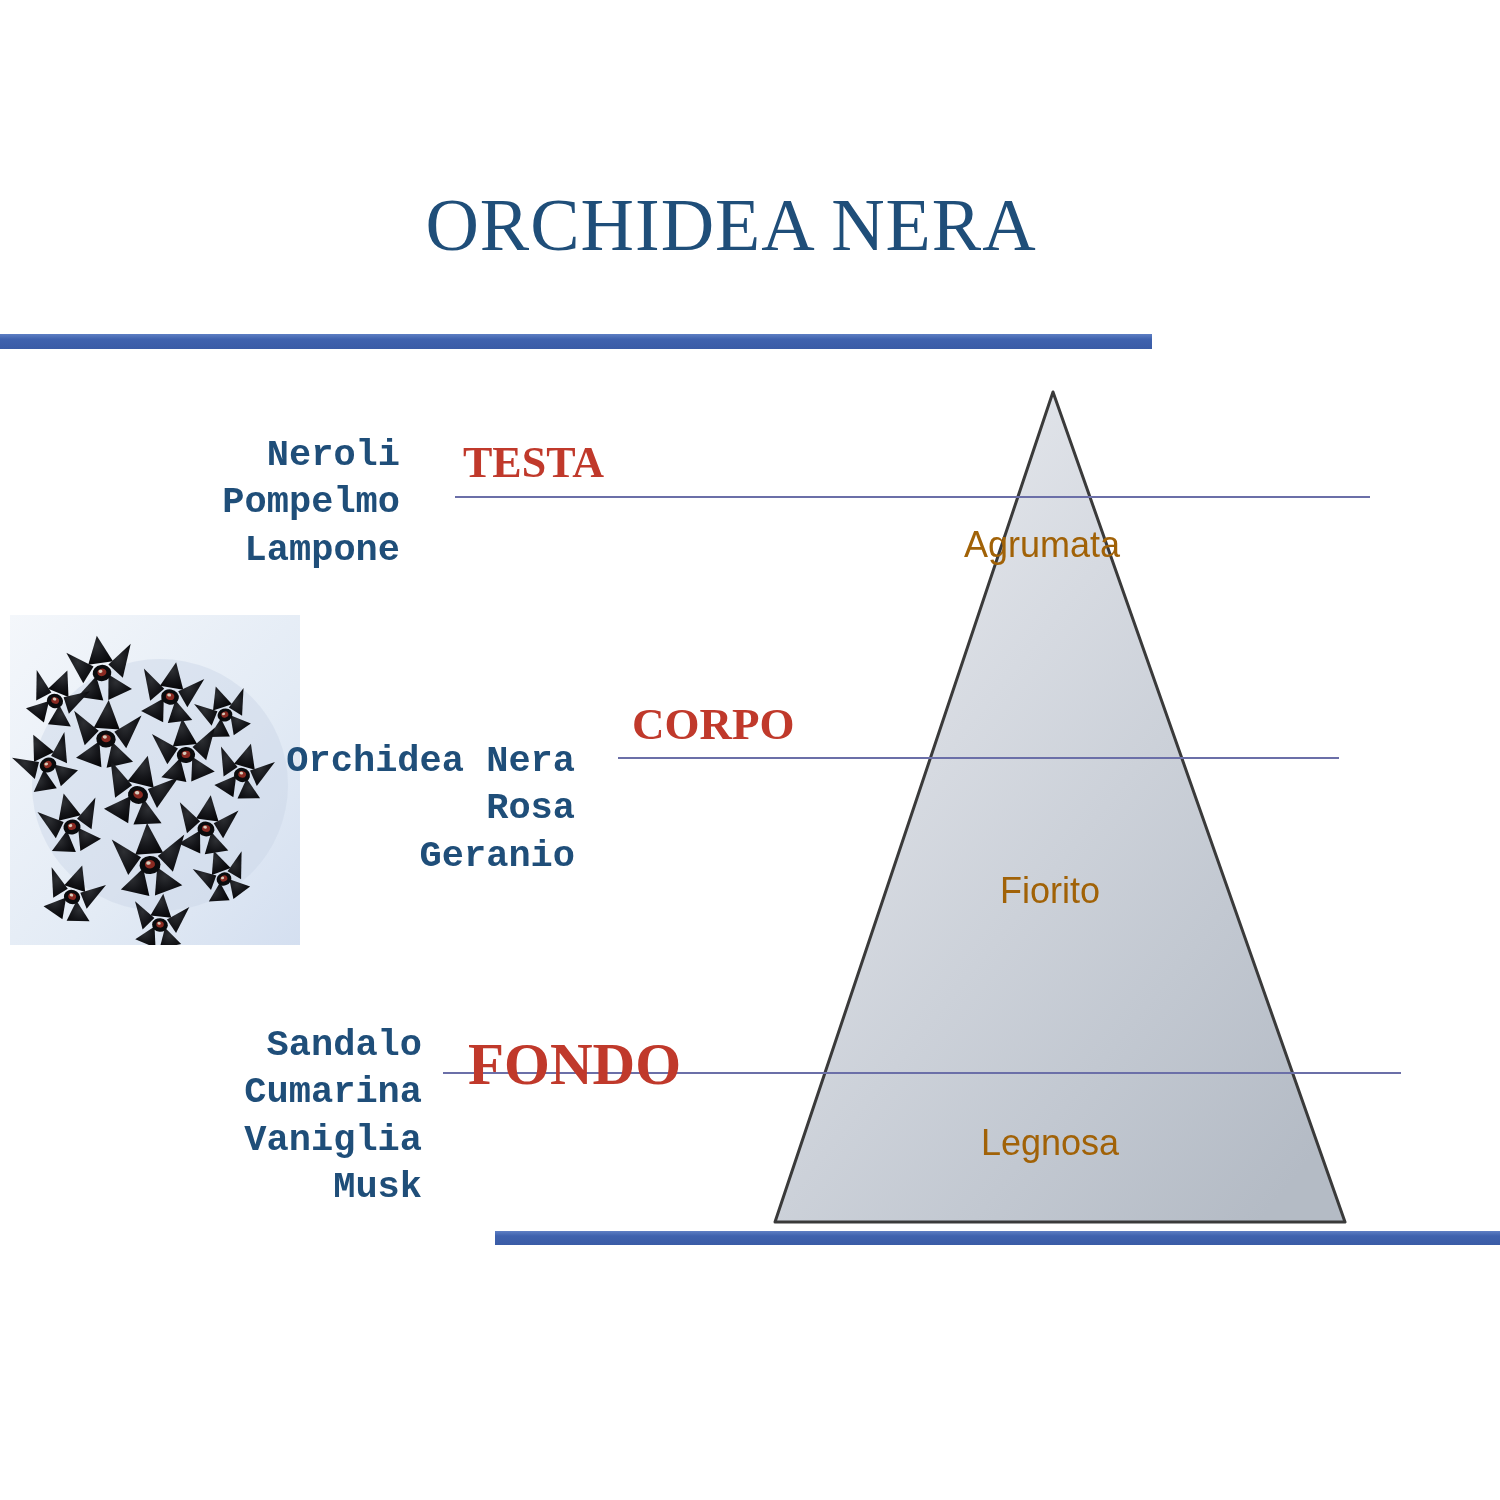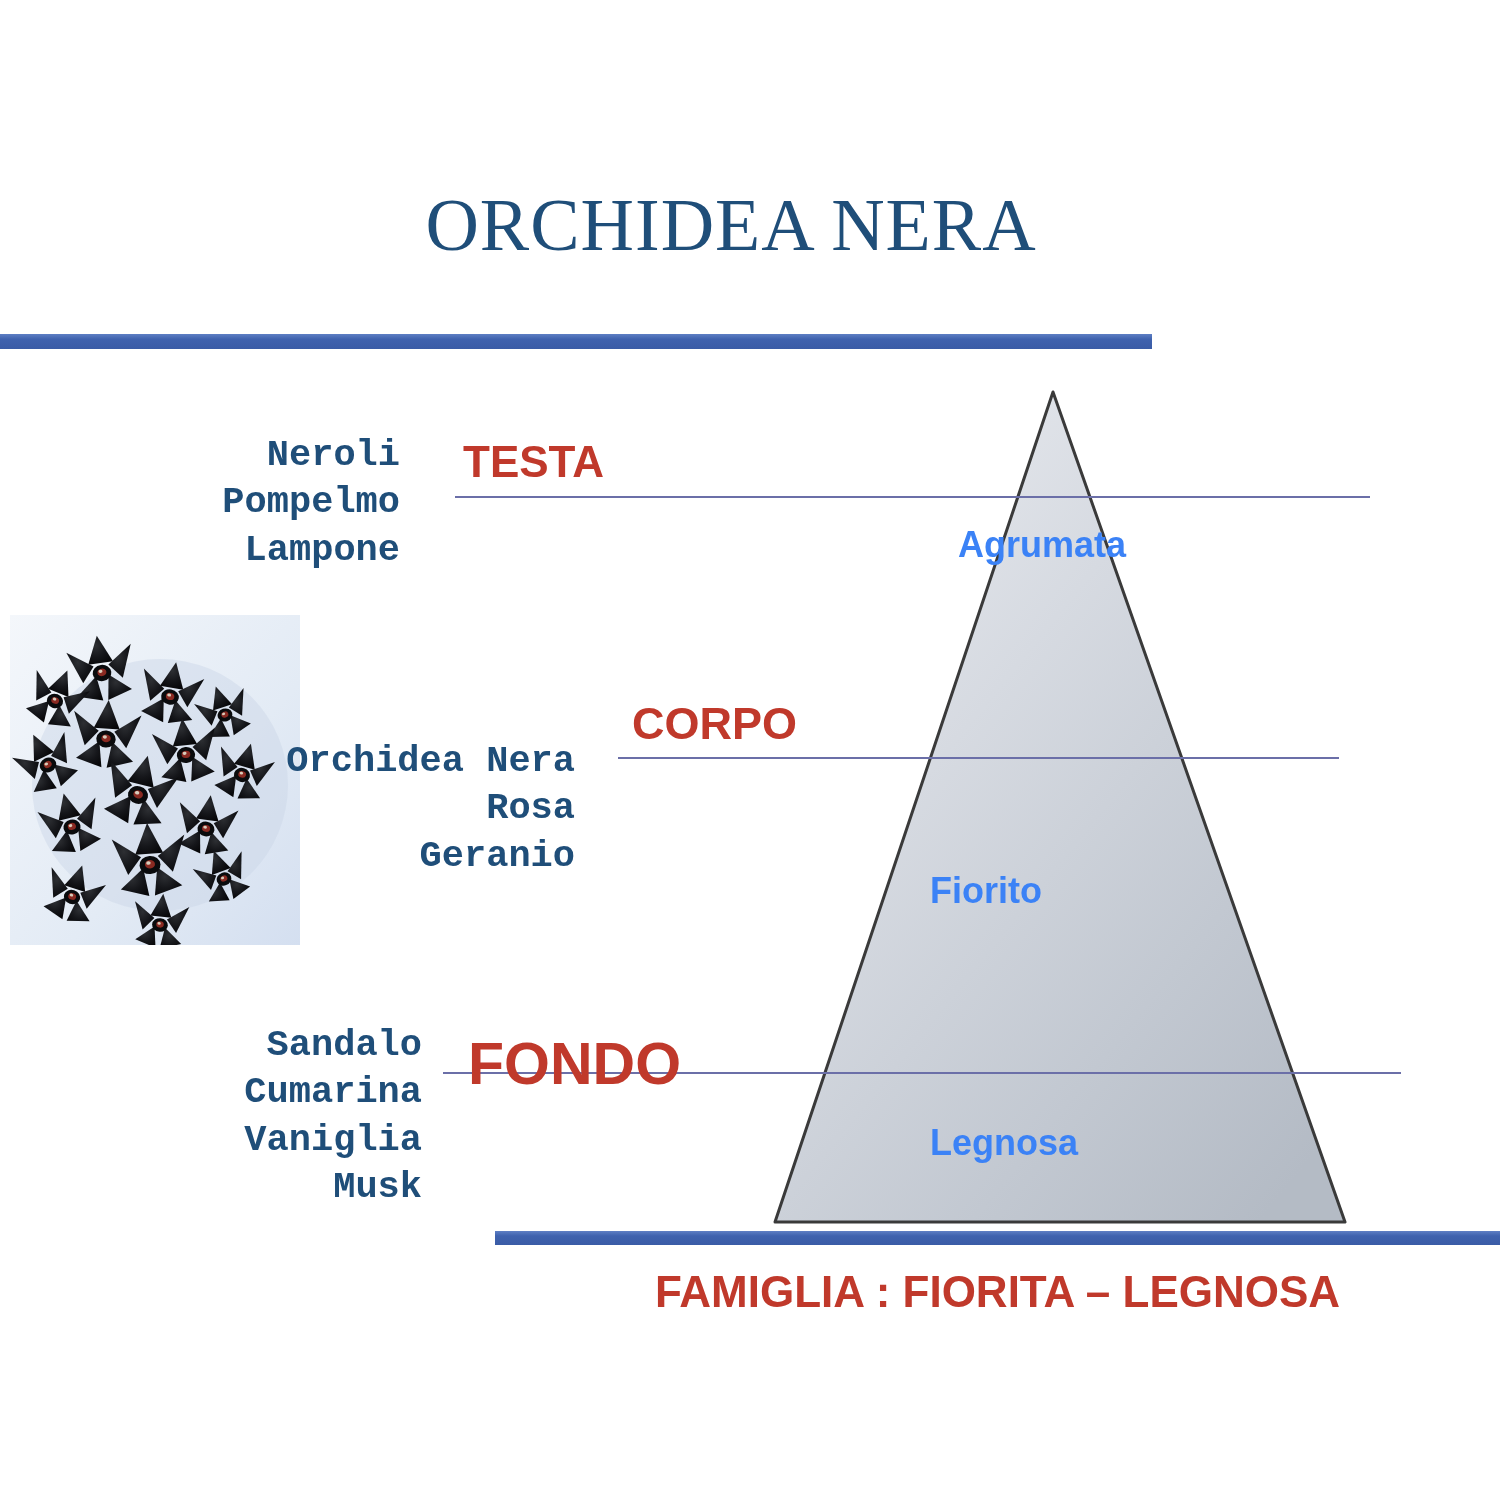--- a/index.html
+++ b/index.html
@@ -67,21 +67,21 @@
     height: 2px;
     background: #6B6FA8;
   }
   #divider-testa { left: 455px; top: 496px;  width: 915px; }
   #divider-corpo { left: 618px; top: 757px;  width: 721px; }
   #divider-fondo { left: 443px; top: 1072px; width: 958px; }
 
   
   .stage-label {
     position: absolute;
-    font-family: Liberation Sans, sans-serif;
+    font-family: Liberation Serif, serif;
     font-weight: bold;
     color: #C0392B;
     white-space: nowrap;
   }
   #label-testa { left: 463px; top: 437px;  font-size: 44px; }
   #label-corpo { left: 632px; top: 698px;  font-size: 45px; }
   #label-fondo { left: 468px; top: 1030px; font-size: 59px; }
 
   
   .note-list {
@@ -94,23 +94,23 @@
     text-align: right;
   }
   #notes-testa { left: 110px; top: 432px;  width: 290px; }
   #notes-corpo { left: 260px; top: 738px;  width: 315px; }
   #notes-fondo { left: 190px; top: 1022px; width: 232px; }
 
   
   .family-label {
     position: absolute;
     font-family: "Liberation Sans", sans-serif;
-    font-weight: bold;
-    color: #3b82f6;
-    text-align: left;
+    font-weight: normal;
+    color: #a16207;
+    text-align: center;
   }
   #family-agrumata {
     left: 958px; top: 522px; width: 168px;
     font-size: 36px; line-height: 1.25;
   }
   #family-fiorito {
     left: 930px; top: 870px; width: 240px;
     font-size: 36px;
   }
   #family-legnosa {
@@ -227,15 +227,14 @@
   <div class="note-list" id="notes-testa">Neroli<br>Pompelmo<br>Lampone</div>
   <div class="note-list" id="notes-corpo">Orchidea Nera<br>Rosa<br>Geranio</div>
   <div class="note-list" id="notes-fondo">Sandalo<br>Cumarina<br>Vaniglia<br>Musk</div>
 
   <div class="family-label" id="family-agrumata">Agrumata</div>
   <div class="family-label" id="family-legnosa">Legnosa</div>
   <div class="family-label" id="family-fiorito">Fiorito</div>
 
   <div id="bottom-bar"></div>
 
-  <div id="caption">FAMIGLIA : FIORITA – LEGNOSA</div>
 
 </div>
 
 </body></html>

